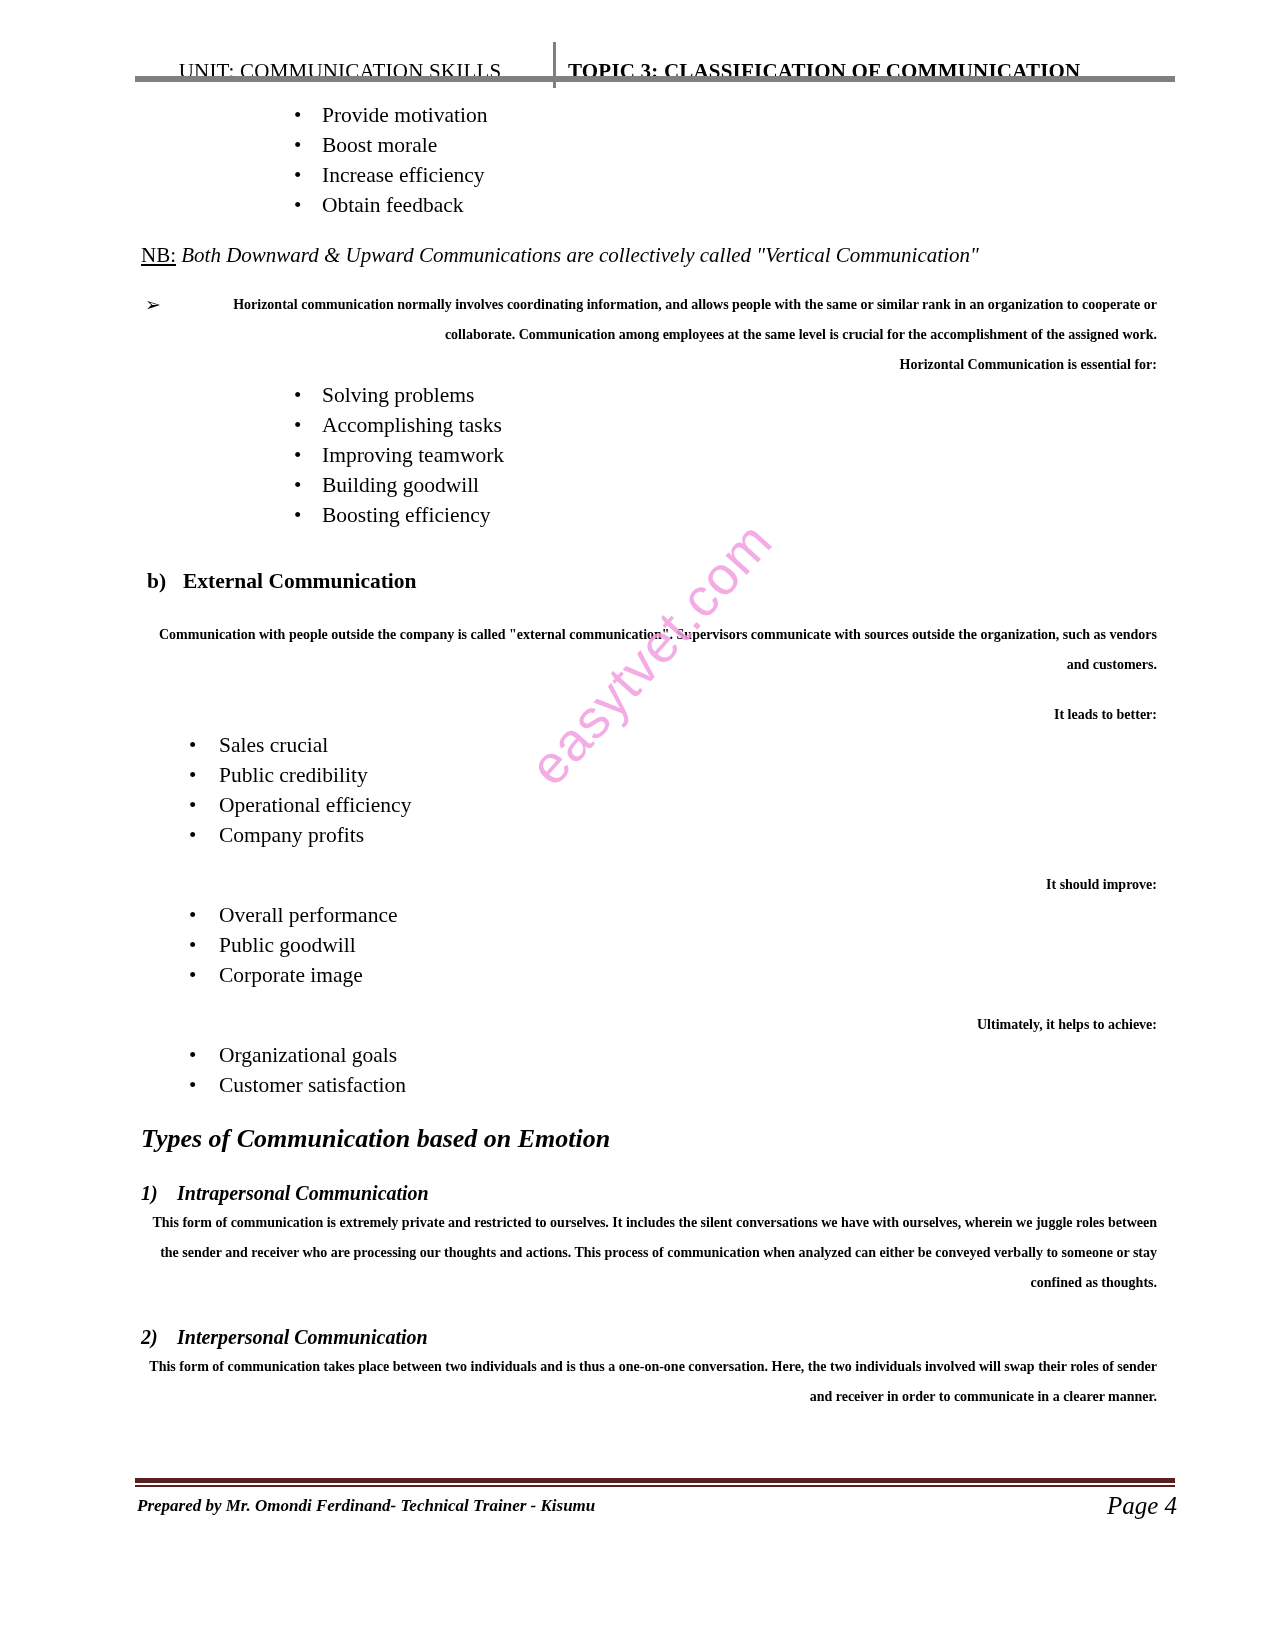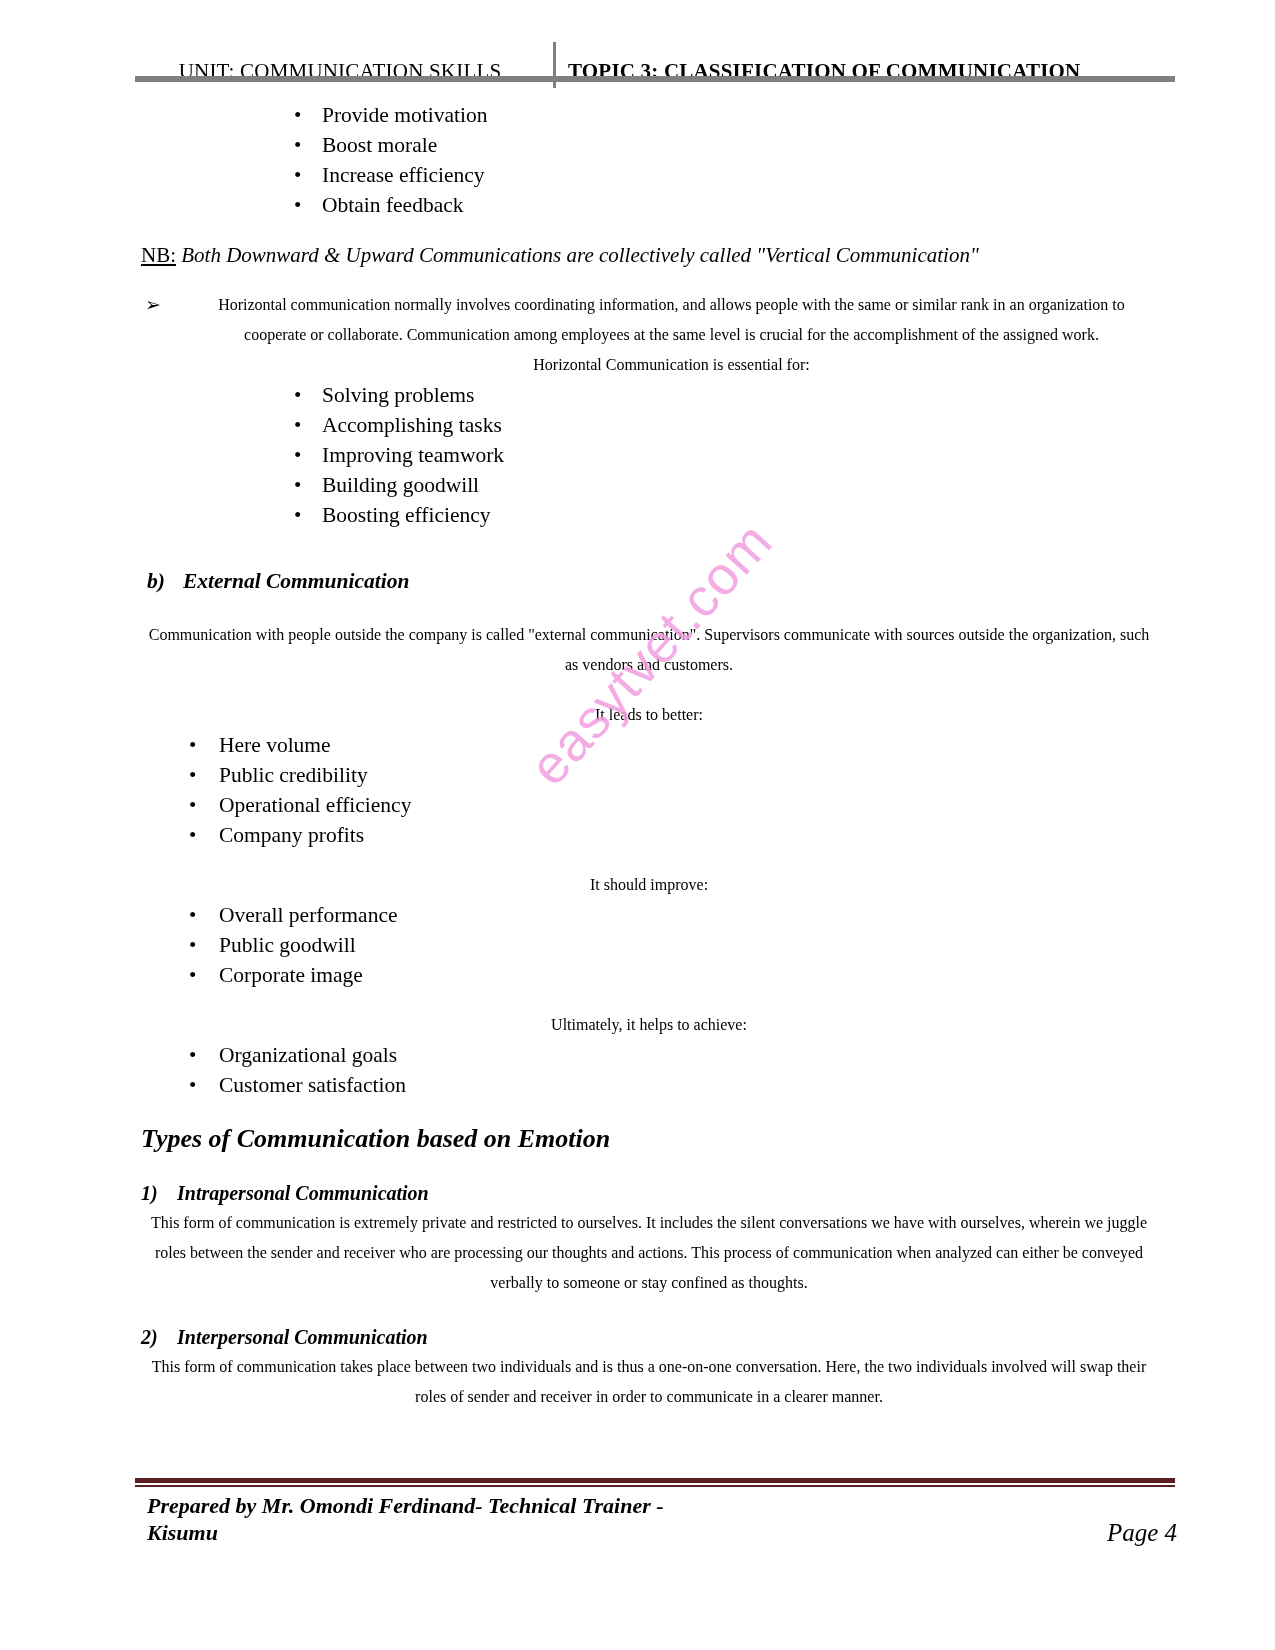--- a/index.html
+++ b/index.html
@@ -71,23 +71,24 @@
   
   .content {
     position: absolute;
     left: 141px;
     top: 100px;
     width: 1016px;
   }
 
   p.body-text {
     margin: 0;
-    font-size: 16px;
-    line-height: 30px;
-    text-align: center;
+    font-size: 14px;
+    line-height: 30px;
+    text-align: right;
+    font-weight: bold;
   }
   .sp-20 { height: 20px; }
   .sp-24 { height: 24px; }
   .sp-36 { height: 36px; }
 
   
   ul.bullets {
     list-style: none;
     margin: 0;
     padding: 0;
@@ -140,21 +141,20 @@
     line-height: 30px;
     font-weight: bold;
     font-style: italic;
   }
 
   
   .lettered-heading {
     font-size: 21.5px;
     line-height: 30px;
     font-weight: bold;
-    font-style: italic;
     padding-left: 6px;
   }
   .lettered-heading .marker {
     display: inline-block;
     width: 36px;
   }
   .section-heading {
     font-size: 26px;
     line-height: 30px;
     font-weight: bold;
@@ -210,26 +210,25 @@
   .footer {
     position: absolute;
     left: 137px;
     top: 1492px;
     width: 1040px;
     display: flex;
     align-items: flex-end;
     justify-content: space-between;
   }
   .footer-left {
-    font-size: 22px;
+    font-size: 17px;
     line-height: 27px;
     font-style: italic;
     font-weight: bold;
     max-width: 520px;
-    margin-left: 10px;
   }
   .footer-right {
     font-size: 25px;
     line-height: 27px;
     font-style: italic;
     padding-bottom: 0px;
   }
 </style>
 </head>
 <body>
@@ -279,21 +278,21 @@
     <div class="lettered-heading"><span class="marker">b)</span><span>External Communication</span></div>
 
     <div class="sp-24"></div>
 
     <p class="body-text">Communication with people outside the company is called "external communication". Supervisors communicate with sources outside the organization, such as vendors and customers.</p>
 
     <div class="sp-20"></div>
 
     <p class="body-text">It leads to better:</p>
     <ul class="bullets shallow">
-      <li><span class="dot">•</span><span>Here volume</span></li>
+      <li><span class="dot">•</span><span>Sales crucial</span></li>
       <li><span class="dot">•</span><span>Public credibility</span></li>
       <li><span class="dot">•</span><span>Operational efficiency</span></li>
       <li><span class="dot">•</span><span>Company profits</span></li>
     </ul>
 
     <div class="sp-20"></div>
 
     <p class="body-text">It should improve:</p>
     <ul class="bullets shallow">
       <li><span class="dot">•</span><span>Overall performance</span></li>

